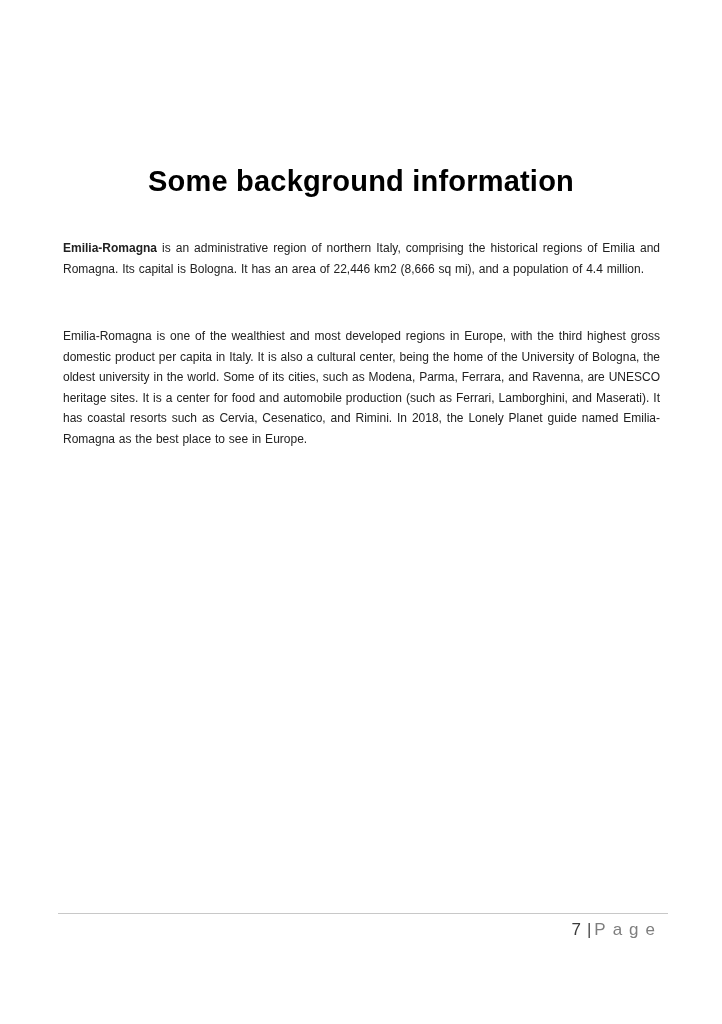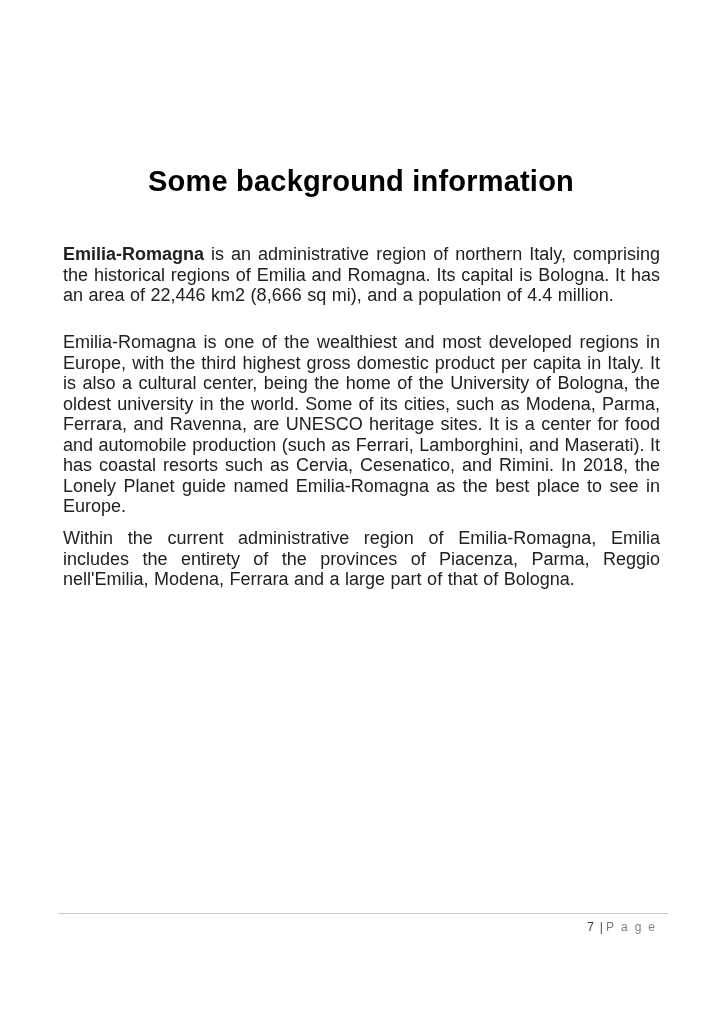--- a/index.html
+++ b/index.html
@@ -24,60 +24,59 @@
     font-size: 29px;
     font-weight: 700;
     color: #000000;
     letter-spacing: 0.2px;
   }
   .para {
     position: absolute;
     left: 63px;
     width: 597px;
     text-align: justify;
-    font-size: 18px;
+    font-size: 12px;
     line-height: 20.5px;
     color: #212121;
     word-spacing: 0.5px;
   }
   .para-1 { top: 226px; }
   .para-2 { top: 314px; }
   .para-3 { top: 510px; }
   .para-lead { font-weight: 700; }
   .footer-rule {
     position: absolute;
     top: 913px;
     left: 58px;
     width: 610px;
     height: 1px;
     background: #c8c8c8;
   }
   .page-footer {
     position: absolute;
     top: 920px;
     right: 50px;
-    font-size: 12px;
+    font-size: 17px;
     white-space: nowrap;
   }
   .footer-number { color: #3a3a3a; }
   .footer-sep { color: #4a4a4a; margin: 0 3px 0 6px; }
   .footer-label { color: #7e7e7e; letter-spacing: 7px; }
 </style>
 </head>
 <body>
 
 <div class="page">
 
   <h1 class="doc-title">Some background information</h1>
 
   <p class="para para-1"><span class="para-lead">Emilia-Romagna</span><span> is an administrative region of northern Italy, comprising the historical regions of Emilia and Romagna. Its capital is Bologna. It has an area of 22,446 km2 (8,666 sq mi), and a population of 4.4 million.</span></p>
 
   <p class="para para-2"><span class="para-lead"></span><span>Emilia-Romagna is one of the wealthiest and most developed regions in Europe, with the third highest gross domestic product per capita in Italy. It is also a cultural center, being the home of the University of Bologna, the oldest university in the world. Some of its cities, such as Modena, Parma, Ferrara, and Ravenna, are UNESCO heritage sites. It is a center for food and automobile production (such as Ferrari, Lamborghini, and Maserati). It has coastal resorts such as Cervia, Cesenatico, and Rimini. In 2018, the Lonely Planet guide named Emilia-Romagna as the best place to see in Europe.</span></p>
 
-  <p class="para para-3"><span class="para-lead"></span><span>Within the current administrative region of Emilia-Romagna, Emilia includes the entirety of the provinces of Piacenza, Parma, Reggio nell'Emilia, Modena, Ferrara and a large part of that of Bologna.</span></p>
 
   <div class="footer-rule"></div>
 
   <div class="page-footer">
     <span class="footer-number">7</span><span class="footer-sep">|</span><span class="footer-label">Page</span>
   </div>
 
 </div>
 
 </body></html>

